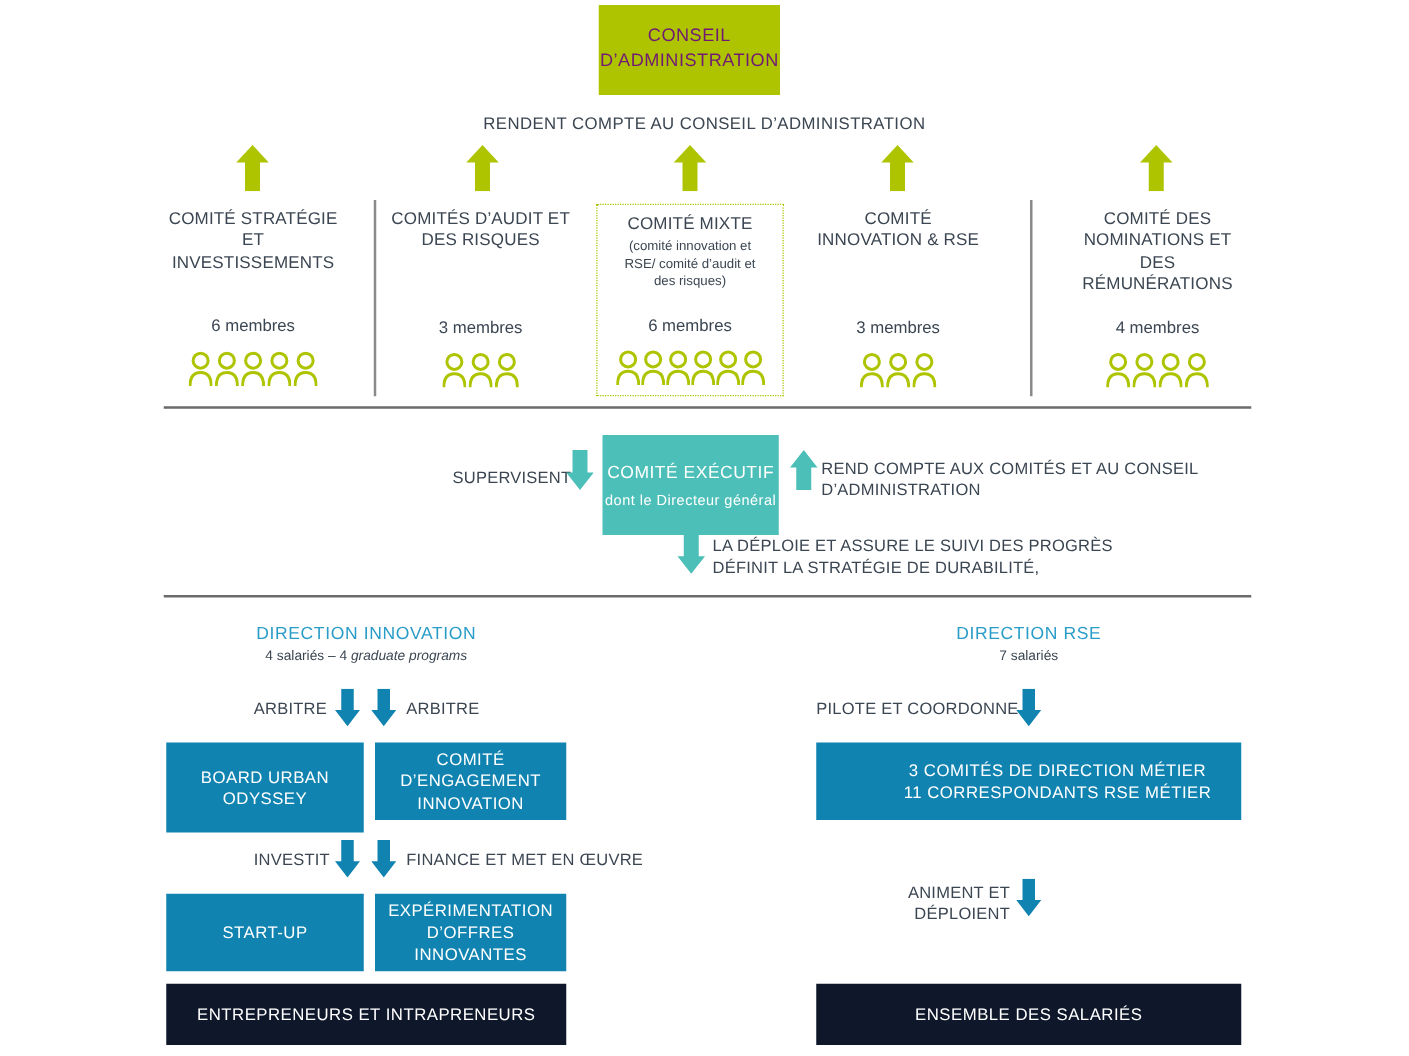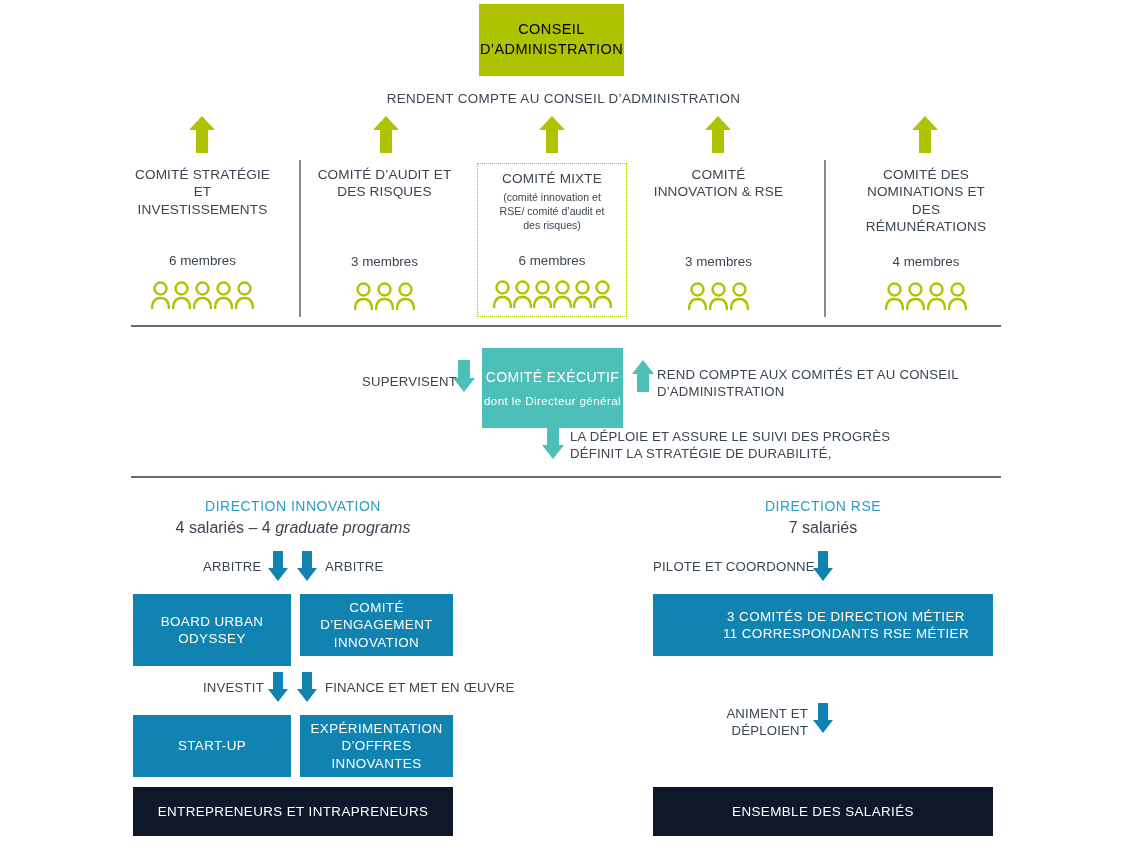--- a/index.html
+++ b/index.html
@@ -21,21 +21,21 @@
 
   
   .cap {
     color: #3b4652;
     text-transform: none;
     letter-spacing: .2px;
     line-height: 1.25;
     text-align: center;
   }
   .title-box-text {
-    color: #000000;
+    color: #701a75;
     font-size: 14.5px;
     line-height: 1.35;
     text-align: center;
     letter-spacing: .4px;
   }
   .flow-label {
     color: #3b4652;
     font-size: 13.2px;
     letter-spacing: .2px;
     line-height: 1.3;
@@ -59,21 +59,21 @@
     text-align: center;
   }
   .dir-title {
     color: #2a9cc8;
     font-size: 14px;
     text-align: center;
     letter-spacing: .5px;
   }
   .dir-sub {
     color: #3b4652;
-    font-size: 16px;
+    font-size: 11px;
     text-align: center;
   }
   .dir-sub i { font-style: italic; }
 
   
   .box {
     display: flex;
     align-items: center;
     justify-content: center;
     box-sizing: border-box;
@@ -194,21 +194,21 @@
             <path d="M1 28 Q1 17 9.5 17 Q18 17 18 28" fill="none" stroke="#aec400" stroke-width="2.4"></path>
           </svg>
         </span>
     </div>
   </div>
 
   <div class="abs vrule" style="left:299px; top:160px; height:157px;"></div>
 
   <div class="abs" style="left:312px; top:166px; width:145px;">
     <div class="committee-title">
-      <div>COMITÉ D’AUDIT ET</div>
+      <div>COMITÉS D’AUDIT ET</div>
       <div>DES RISQUES</div>
     </div>
     <div class="committee-count" style="margin-top:53px;">3 membres</div>
     <div class="people" style="justify-content:center; margin-top:13px; gap:2px;">
       <span class="person">
           <svg width="19" height="28" viewBox="0 0 19 28">
             <circle cx="9.5" cy="7.5" r="6" fill="none" stroke="#aec400" stroke-width="2.4"></circle>
             <path d="M1 28 Q1 17 9.5 17 Q18 17 18 28" fill="none" stroke="#aec400" stroke-width="2.4"></path>
           </svg>
         </span>

